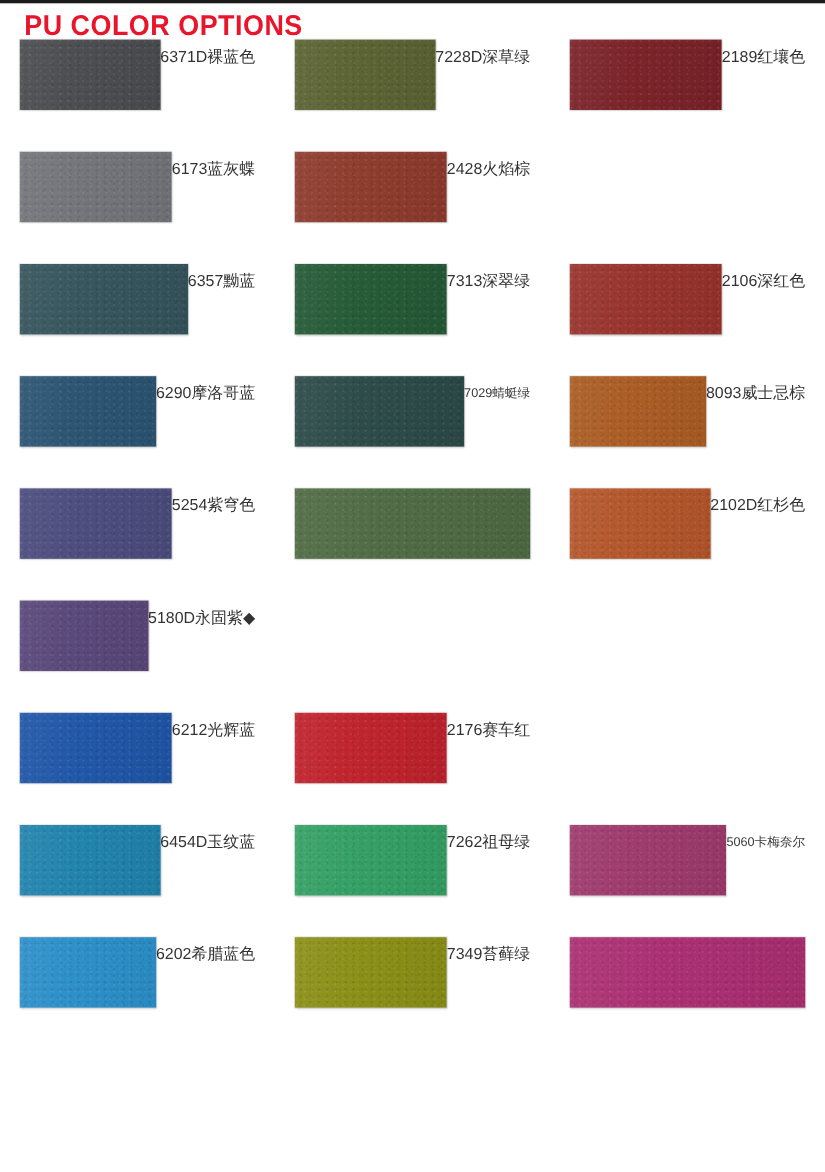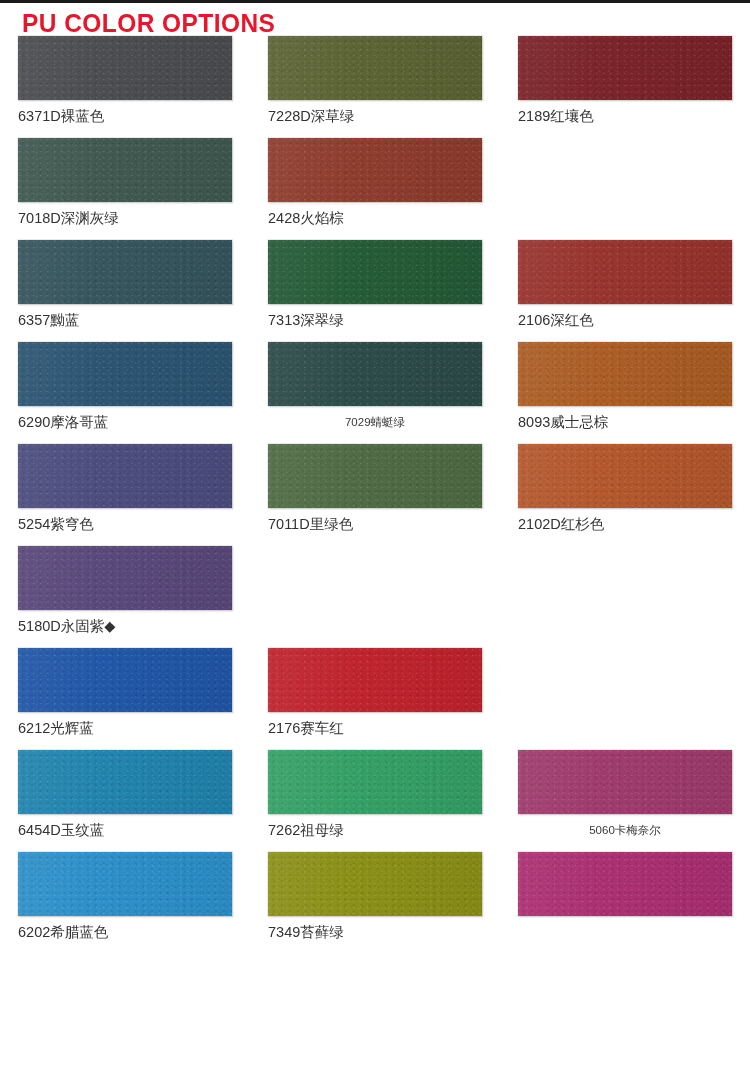--- a/index.html
+++ b/index.html
@@ -38,21 +38,21 @@
   }
   .row {
     display: flex;
     width: 750px;
     height: 102px;
   }
   .cell {
     width: 250px;
     padding: 0 18px 0 18px;
     display: flex;
-    flex-direction: column;
+    flex-direction: row;
   }
   .swatch {
     width: 100%;
     height: 64px;
     position: relative;
     overflow: hidden;
     box-shadow: 0 0 0 1px rgba(0,0,0,0.07),
                 1px 1px 2px rgba(0,0,0,0.18);
   }
   
@@ -110,22 +110,22 @@
         <div class="swatch" style="background-color: rgb(91, 99, 51);"></div>
         <div class="label">7228D深草绿</div>
       </div>
       <div class="cell">
         <div class="swatch" style="background-color: rgb(122, 34, 40);"></div>
         <div class="label">2189红壤色</div>
       </div>
     </div>
     <div class="row">
       <div class="cell">
-        <div class="swatch" style="background-color: rgb(62, 88, 80);"></div>
-        <div class="label">7018D深渊灰绿</div>
+        <div class="swatch" style="background-color: rgb(115, 116, 121);"></div>
+        <div class="label">6173蓝灰蝶</div>
       </div>
       <div class="cell">
         <div class="swatch" style="background-color: rgb(142, 59, 44);"></div>
         <div class="label">2428火焰棕</div>
       </div>
     </div>
     <div class="row">
       <div class="cell">
         <div class="swatch" style="background-color: rgb(53, 84, 92);"></div>
         <div class="label">6357黝蓝</div>
@@ -153,21 +153,20 @@
         <div class="label">8093威士忌棕</div>
       </div>
     </div>
     <div class="row">
       <div class="cell">
         <div class="swatch" style="background-color: rgb(75, 76, 125);"></div>
         <div class="label">5254紫穹色</div>
       </div>
       <div class="cell">
         <div class="swatch" style="background-color: rgb(78, 106, 67);"></div>
-        <div class="label">7011D里绿色</div>
       </div>
       <div class="cell">
         <div class="swatch" style="background-color: rgb(180, 86, 43);"></div>
         <div class="label">2102D红杉色</div>
       </div>
     </div>
     <div class="row">
       <div class="cell">
         <div class="swatch" style="background-color: rgb(89, 71, 122);"></div>
         <div class="label">5180D永固紫◆</div>

